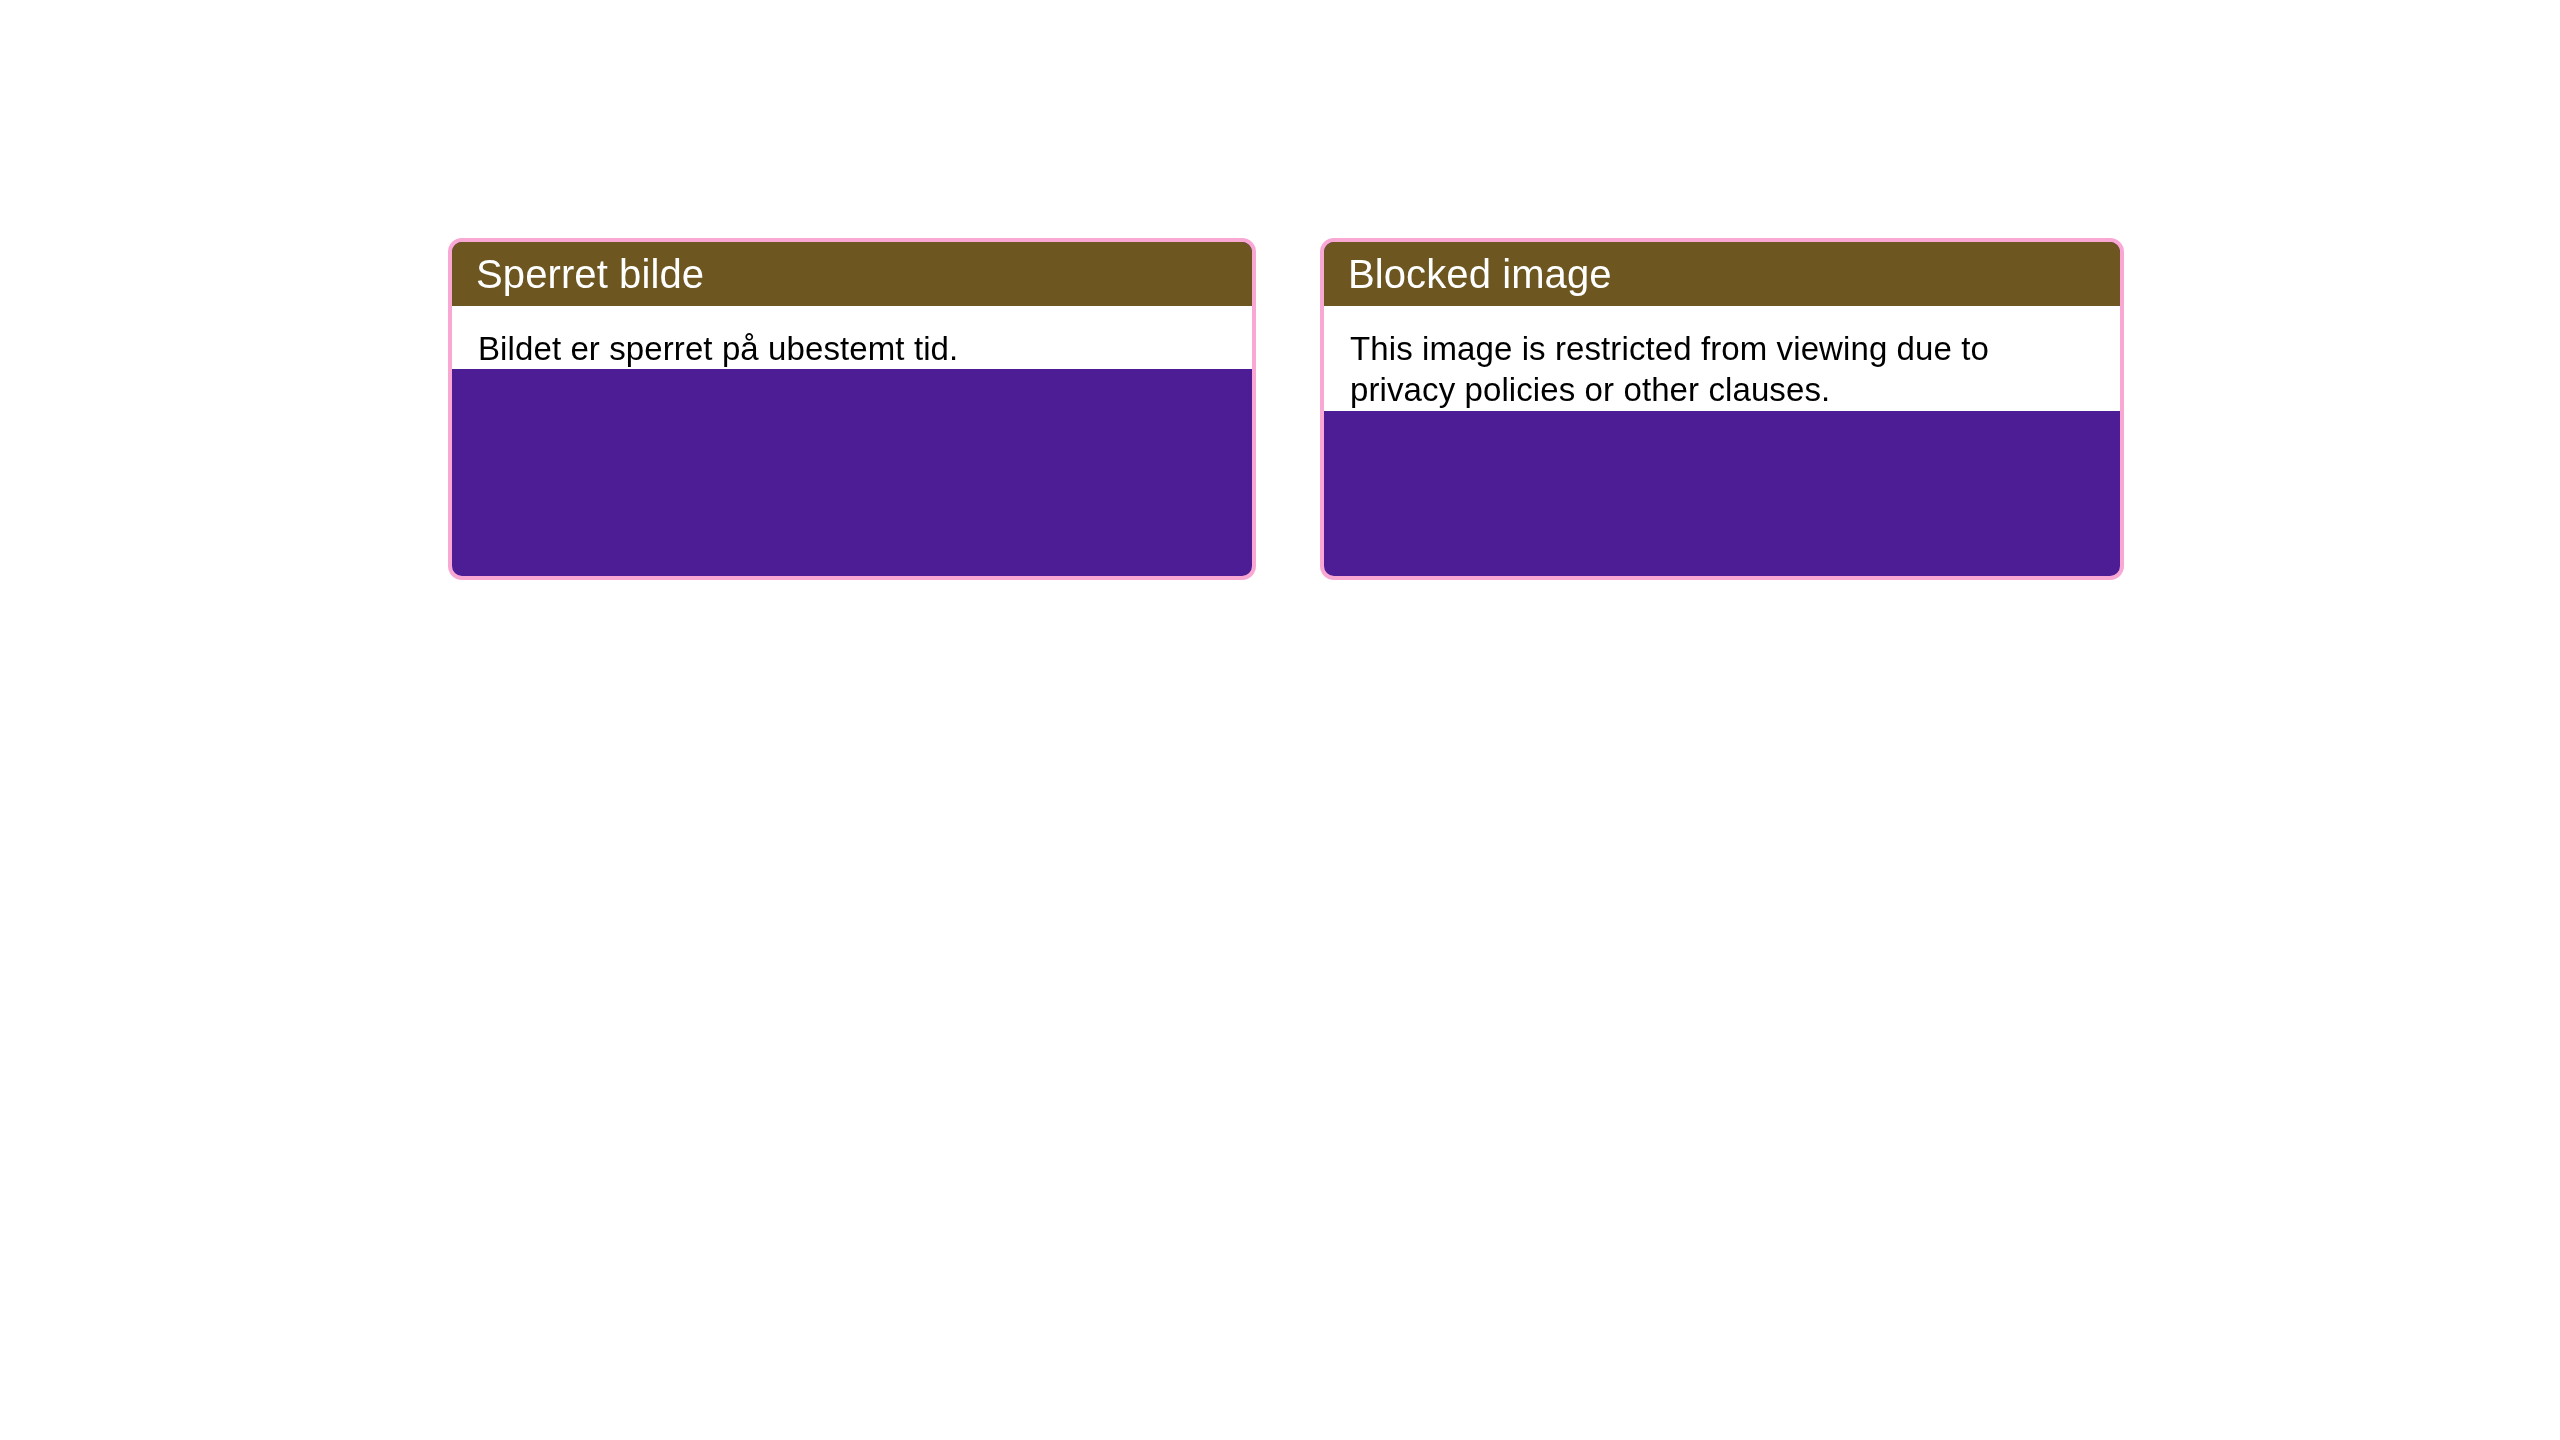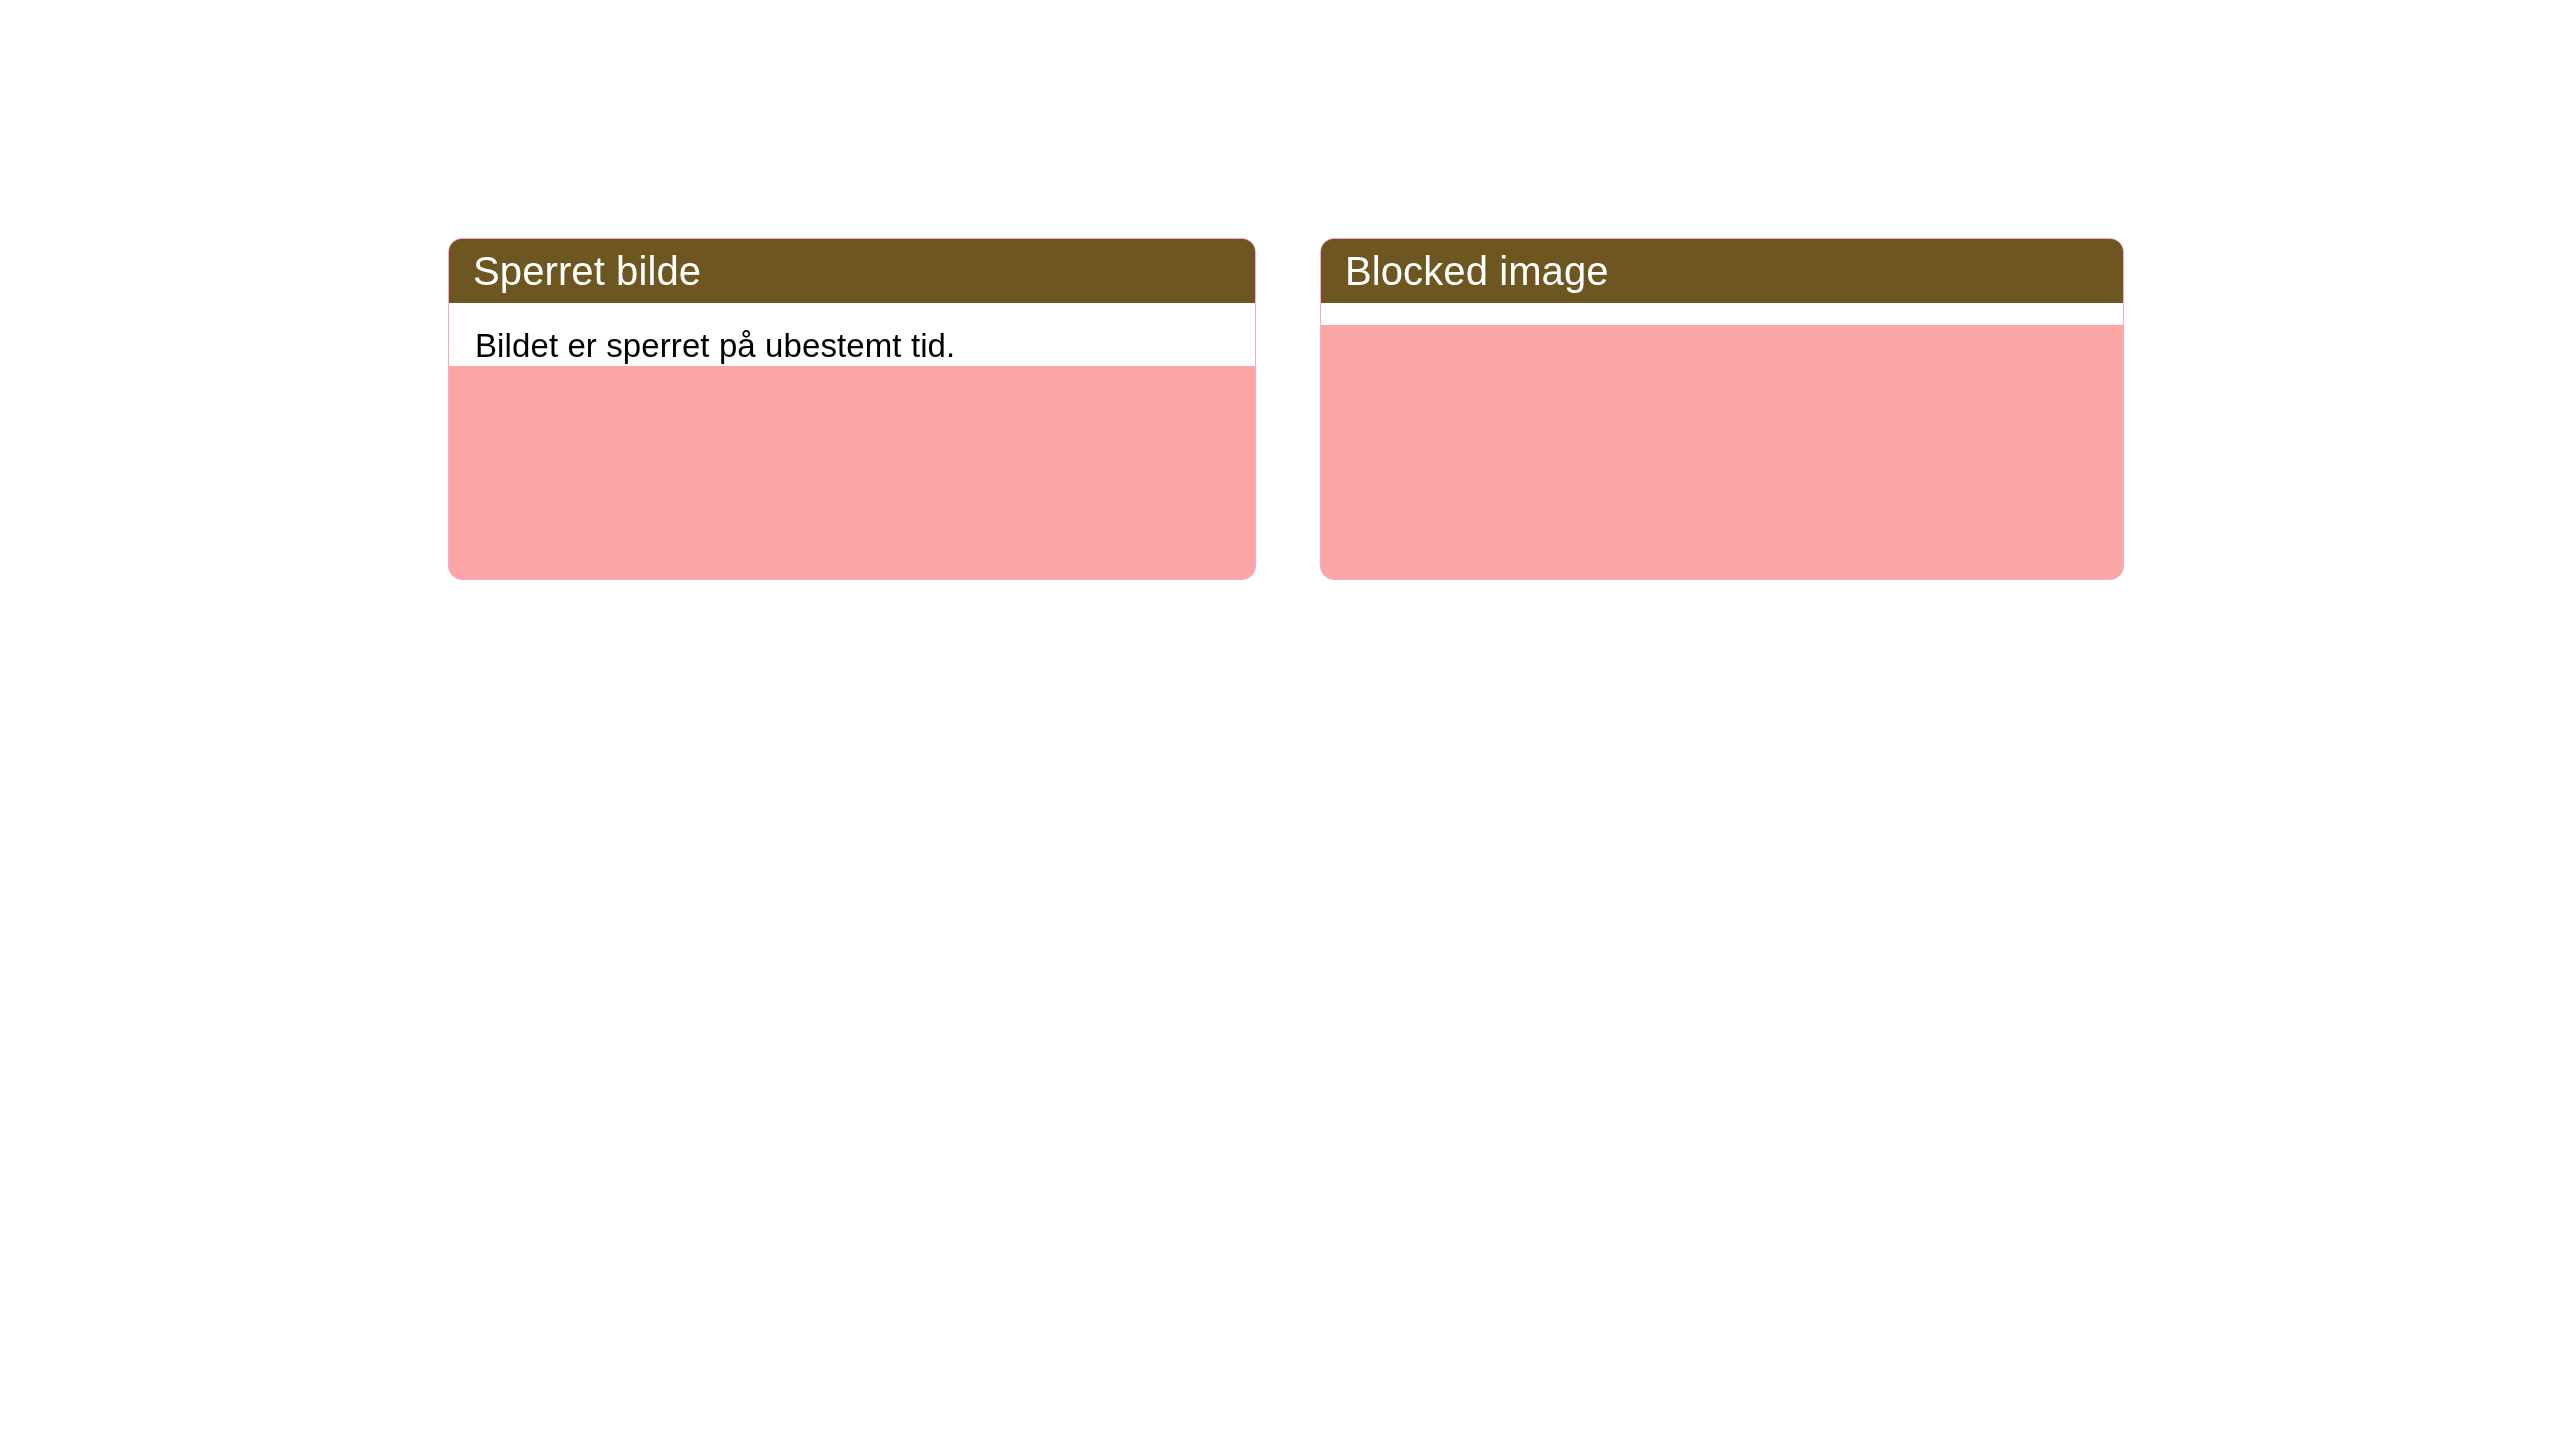--- a/index.html
+++ b/index.html
@@ -19,22 +19,22 @@
     position: relative;
     width: 2560px;
     height: 1440px;
     background: #ffffff;
   }
 
   
   .notice-card {
     position: absolute;
     box-sizing: border-box;
-    background: #fca5a5;
-    border: 1px solid #f9a8d4;
+    background: #4c1d95;
+    border: 4px solid #f9a8d4;
     border-radius: 14px;
     overflow: hidden;
   }
 
   .notice-card.left {
     left: 448px;
     top: 238px;
     width: 808px;
     height: 342px;
   }
@@ -96,16 +96,17 @@
     <div class="notice-body">
       <p class="notice-paragraph">Bildet er sperret på ubestemt tid.</p>
     </div>
   </div>
 
   <div class="notice-card right">
     <div class="notice-header">
       <span class="notice-title">Blocked image</span>
     </div>
     <div class="notice-body">
+      <p class="notice-paragraph">This image is restricted from viewing due to privacy policies or other clauses.</p>
     </div>
   </div>
 
 </div>
 
 </body></html>

